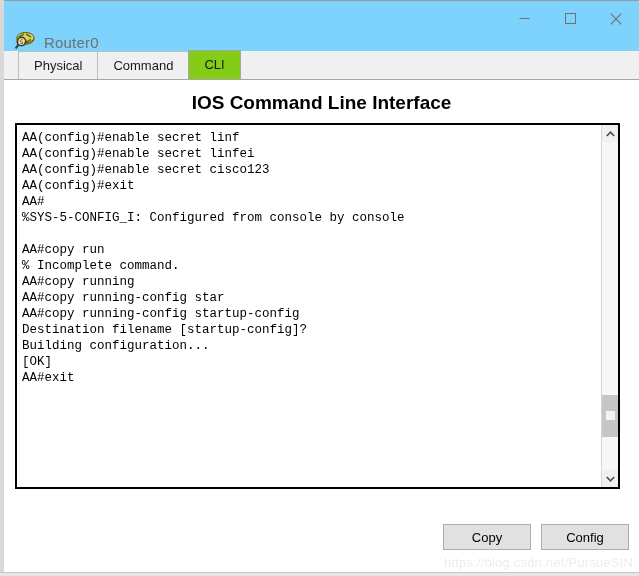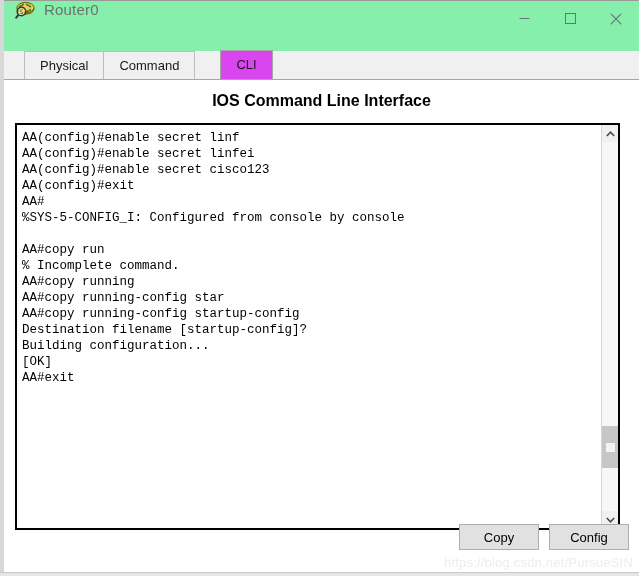--- a/index.html
+++ b/index.html
@@ -36,23 +36,23 @@
     top: 0;
     width: 4px;
     height: 576px;
     background: #d8d8d8;
   }
 
   
   #titlebar {
     height: 50px;
     min-height: 35px;
-    background: #86efac;
-    display: flex;
-    align-items: flex-start;
+    background: #7dd3fc;
+    display: flex;
+    align-items: flex-end;
     position: relative;
   }
   #app-icon {
     width: 22px;
     height: 20px;
     margin-left: 10px;
     margin-right: 8px;
     flex: 0 0 auto;
     position: relative;
   }
@@ -81,74 +81,73 @@
   .win-btn svg { display: block; }
 
   
   #tabstrip {
     height: 29px;
     min-height: 29px;
     background: #f0f0f0;
     border-bottom: 1px solid #a6a6a6;
     display: flex;
     align-items: flex-end;
-    padding-left: 20px;
+    padding-left: 14px;
     box-sizing: border-box;
     position: relative;
   }
   .tab {
     height: 28px;
     line-height: 28px;
     padding: 0 15px;
     font-size: 13px;
     color: #1a1a1a;
     background: #f0f0f0;
     border-left: 1px solid #bdbdbd;
     border-right: 1px solid #bdbdbd;
     border-top: 1px solid #bdbdbd;
     box-sizing: border-box;
     margin-right: -1px;
     cursor: default;
     font-family: "Liberation Sans", sans-serif;
   }
   .tab.active {
-    background: #d946ef;
+    background: #84cc16;
     border-left: 1px solid #a6a6a6;
     border-right: 1px solid #a6a6a6;
     border-top: 1px solid #a6a6a6;
     height: 29px;
     line-height: 28px;
     position: relative;
     z-index: 2;
-    margin-left: 26px;
   }
 
   
   #content {
     flex: 1 1 auto;
     background: #ffffff;
     position: relative;
   }
   #cli-heading {
     text-align: center;
-    font-size: 16px;
+    font-size: 19px;
     font-weight: bold;
     color: #000000;
     padding-top: 12px;
     padding-bottom: 8px;
     font-family: "Liberation Sans", sans-serif;
   }
 
   
   #terminal-wrap {
     position: absolute;
     left: 11px;
     top: 43px;
     width: 605px;
-    height: 407px;
+    height: 366px;
     border: 2px solid #000000;
     box-sizing: border-box;
     background: #ffffff;
     display: flex;
   }
   #terminal {
     flex: 1 1 auto;
     padding: 5px 0 0 5px;
     overflow: hidden;
     font-family: "Liberation Mono", "DejaVu Sans Mono", monospace;
@@ -206,21 +205,21 @@
 
   
   #buttonbar {
     position: absolute;
     right: 10px;
     bottom: 20px;
     display: flex;
     gap: 10px;
   }
   .btn {
-    width: 80px;
+    width: 88px;
     height: 26px;
     background: #e1e1e1;
     border: 1px solid #adadad;
     font-size: 13px;
     color: #000000;
     font-family: "Liberation Sans", sans-serif;
     display: flex;
     align-items: center;
     justify-content: center;
     cursor: default;

